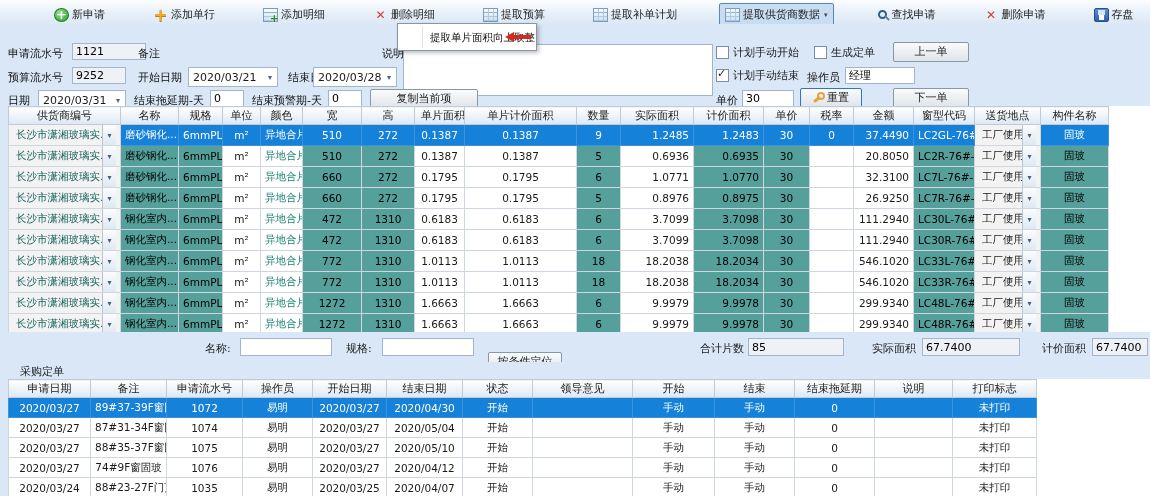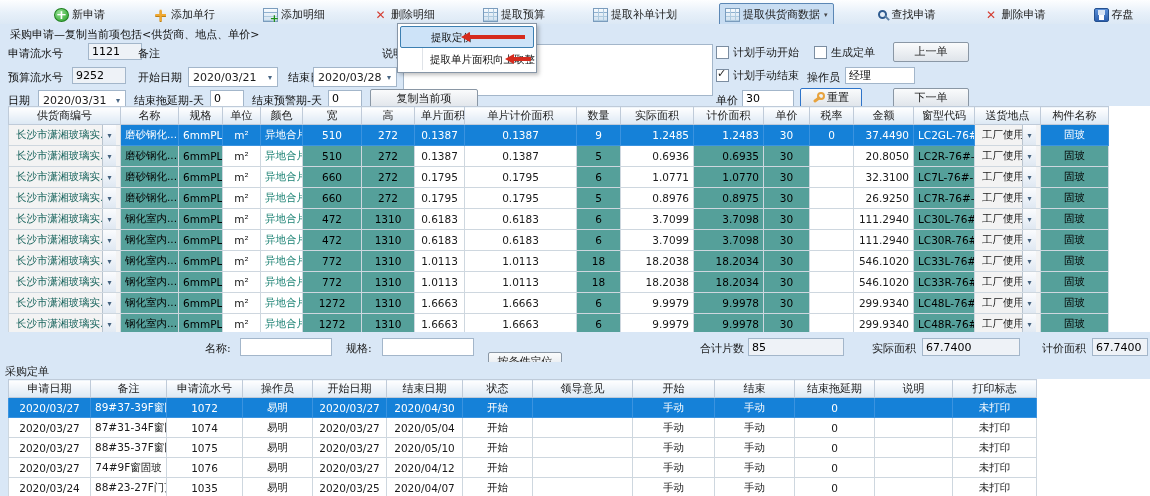--- a/index.html
+++ b/index.html
@@ -92,21 +92,21 @@
   #orders-grid td{height:19px;text-align:center;background:#fff;}
   #orders-grid tr.sel td{background:#1581d8;color:#fff;border-color:#3a93e0;}
 
   
   .filter-bar{position:absolute;left:0;top:332px;width:1150px;height:30px;background:#d9e7f6;}
   .filter-bar .lab{position:absolute;top:9px;white-space:nowrap;}
   .filter-bar .tbox{position:absolute;top:6px;height:18px;border:1px solid #a3b6ca;background:#fff;
     font:11px "DejaVu Sans",sans-serif;padding:0 3px;box-sizing:border-box;}
   .filter-bar .ro{background:#eef2f7;}
   .orders-cap{position:absolute;left:0;top:362px;width:1150px;height:17px;background:#d9e7f6;}
-  .orders-cap span{position:absolute;left:5px;top:2px;font-family:Liberation Serif, serif;}
+  .orders-cap span{position:absolute;left:20px;top:2px;font-family:Liberation Serif, serif;}
 </style>
 </head>
 <body>
 
 <div class="app">
 
   <div class="toolbar" id="toolbar">
       <div class="tb-item">
         <span class="ic ic-new-plus-circle"></span>
         <span class="tb-lb">新申请</span>
@@ -161,24 +161,23 @@
         <span class="tb-lb">字典</span>
         <span class="tb-caret">▾</span>
       </div>
       <div class="tb-item">
         <span class="ic ic-import"></span>
         <span class="tb-lb">导入数据</span>
       </div>
     </div>
 
   <div class="panel">
-    <div class="gb-title">采购申请—复制当前项包括&lt;供货商、地点、单价&gt;</div>
 
     <div class="lab" style="left:8px;top:22px">申请流水号</div>
-    <input class="tbox ro" style="left: 88px; top: 19px; width: 54px;" value="1121">
+    <input class="tbox ro" style="left: 72px; top: 19px; width: 74px;" value="1121">
     <div class="lab" style="left:138px;top:22px">备注</div>
     <div class="lab" style="left:382px;top:22px">说明</div>
     <textarea class="bigtext" value="" style=""></textarea>
 
     <div class="cb" style="left:716px;top:21px">
       <span class="box"></span>
       <span>计划手动开始</span>
     </div>
     <div class="cb" style="left:814px;top:21px">
       <span class="box"></span>
@@ -697,23 +696,19 @@
           <td class="plain">手动</td>
           <td class="plain">手动</td>
           <td class="plain">0</td>
           <td class="plain"></td>
           <td class="plain">未打印</td>
         </tr>
       </tbody>
     </table>
 
   <div class="menu" id="menu">
-      <div class="menu-item hl"><span>提取定价</span><span class="red-arrow ra0">
-          <i class="ra-tri"></i>
-          <i class="ra-bar"></i>
-        </span></div>
       <div class="menu-item"><span>提取单片面积向上取整</span><span class="red-arrow ra1">
           <i class="ra-tri"></i>
           <i class="ra-bar"></i>
         </span></div>
     </div>
 
 </div>
 
 </body></html>

